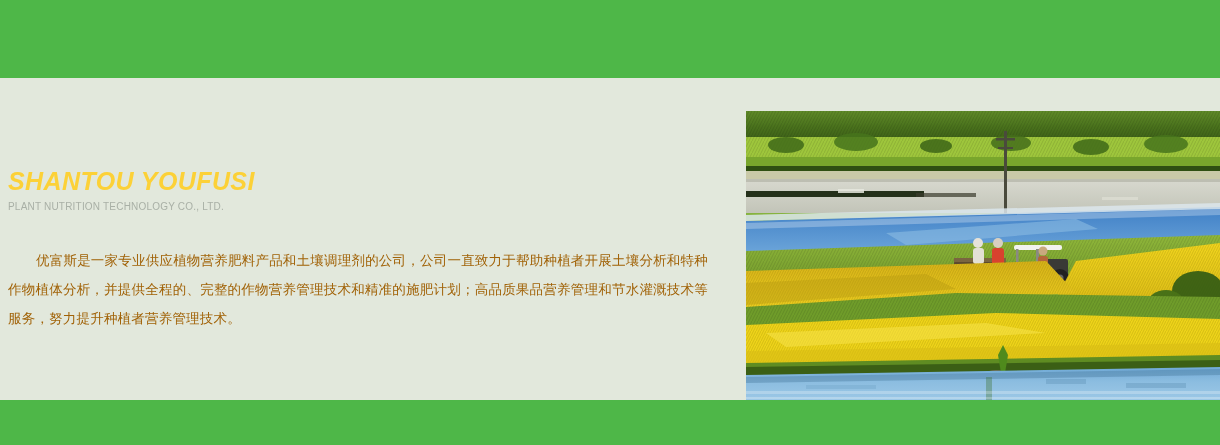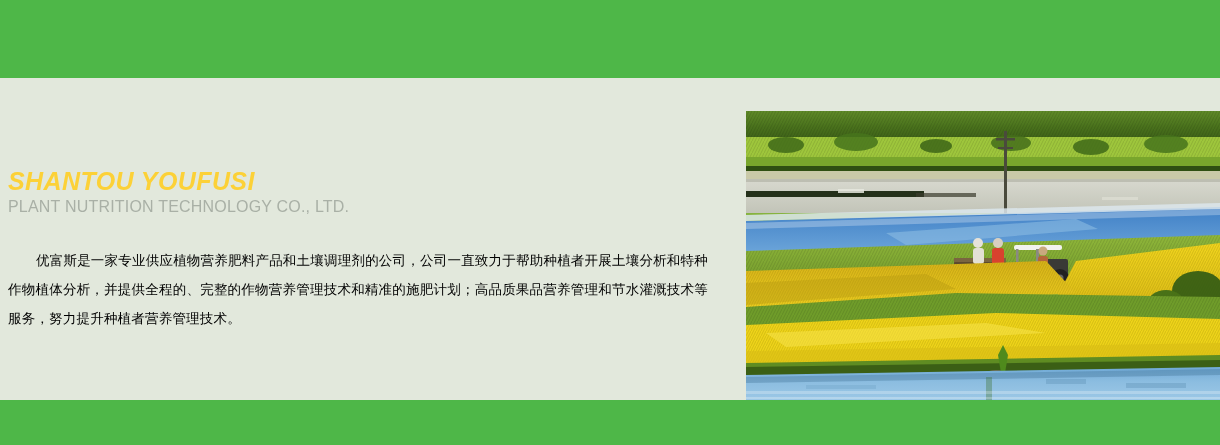--- a/index.html
+++ b/index.html
@@ -50,41 +50,41 @@
     font-weight: bold;
     font-style: italic;
     letter-spacing: 0.4px;
     line-height: 30px;
     margin: 0;
     white-space: nowrap;
   }
 
   .brand-sub {
     color: #a9b0a6;
-    font-size: 16px;
+    font-size: 10px;
     font-weight: normal;
     letter-spacing: 0.2px;
     line-height: 22px;
     margin: 0;
     white-space: nowrap;
   }
 
   .brand-cn {
     color: #5bb85a;
     font-size: 26px;
     font-weight: normal;
     letter-spacing: 1px;
     line-height: 34px;
     margin: 4px 0 0 0;
     white-space: nowrap;
   }
 
   .intro {
     margin: 28px 0 0 0;
-    color: #000000;
+    color: #a16207;
     font-size: 13.5px;
     line-height: 29px;
     text-align: justify;
     text-indent: 28px;
     width: 700px;
     letter-spacing: 0.2px;
   }
 
   
   .photo {

